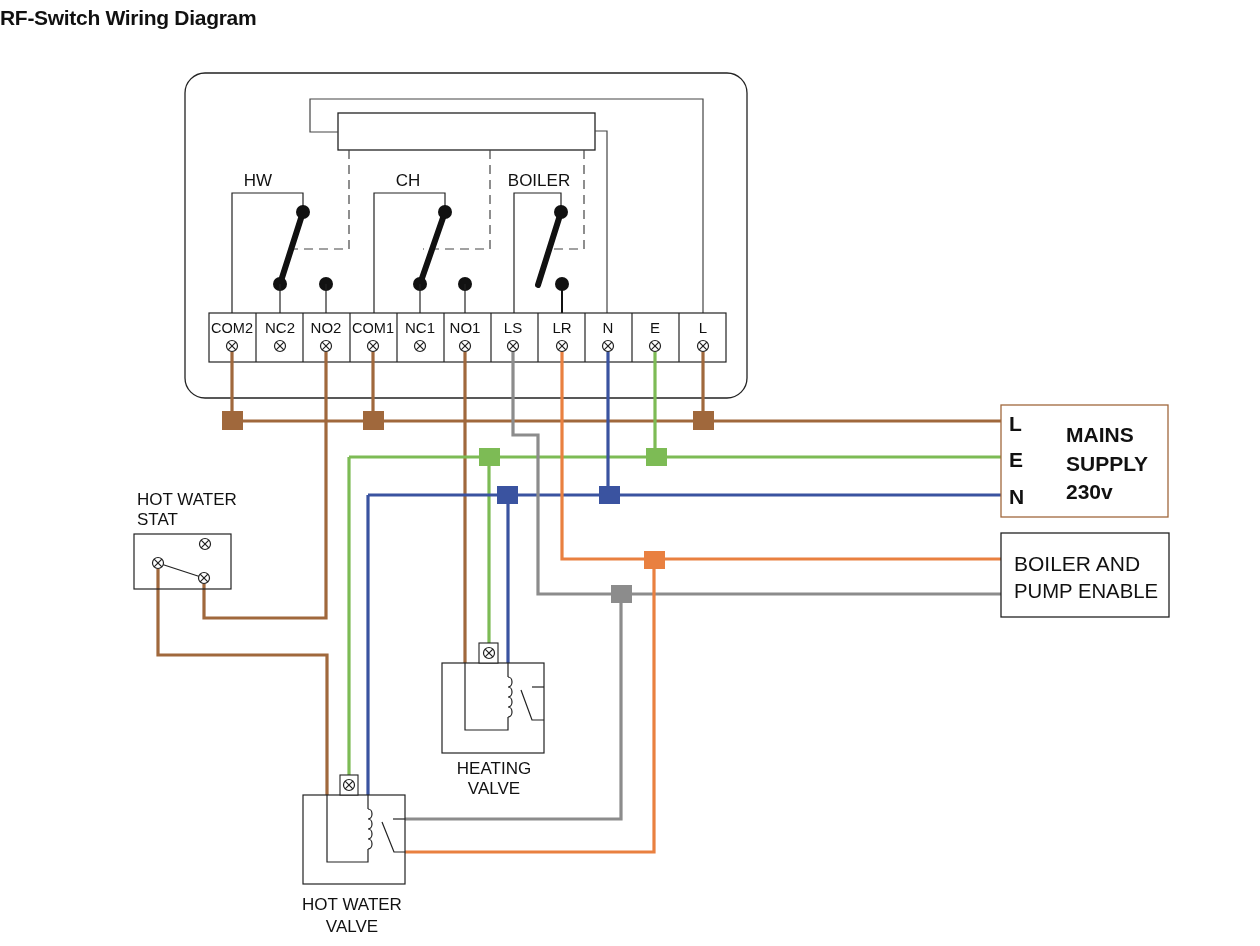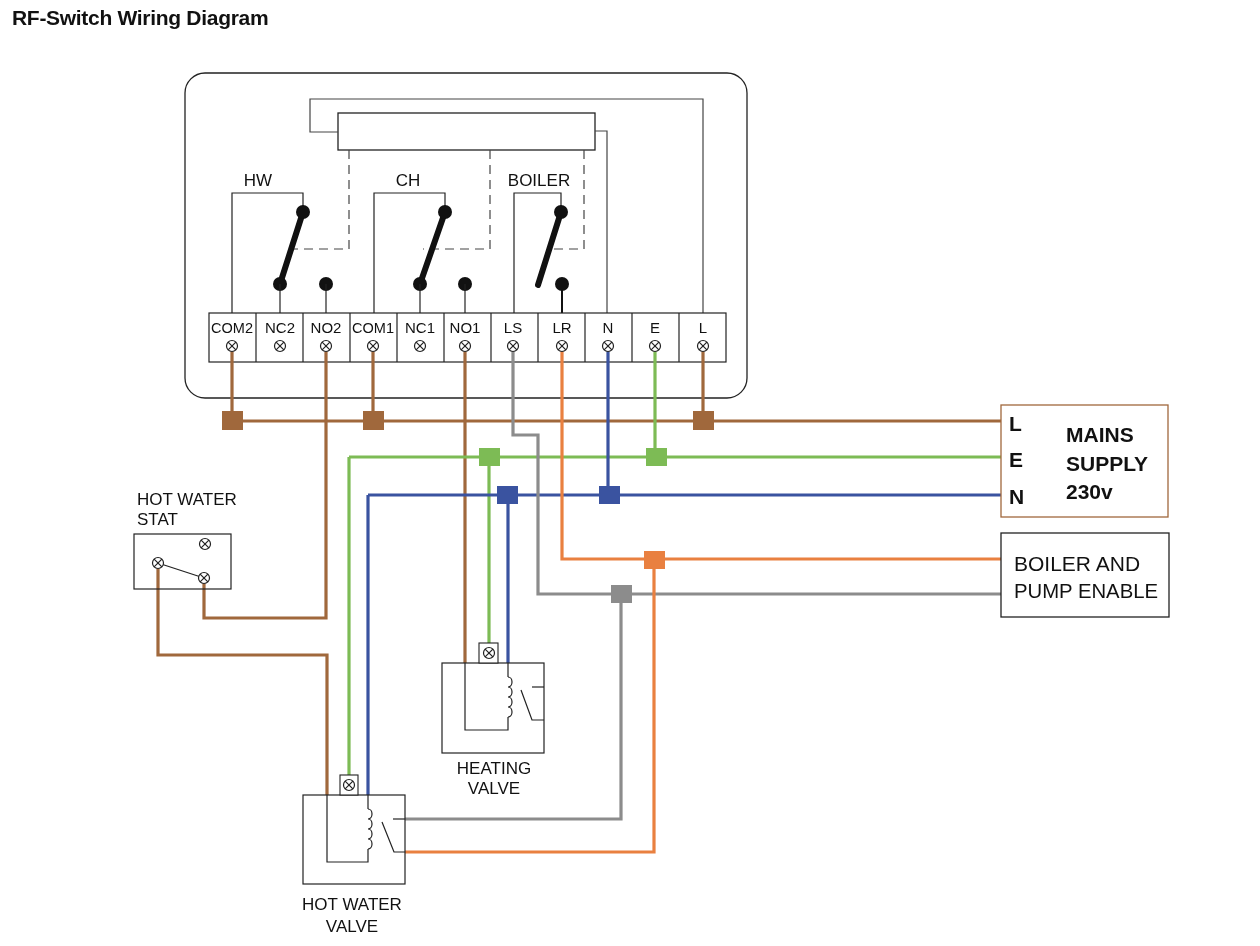--- a/index.html
+++ b/index.html
@@ -1,17 +1,17 @@
 <!DOCTYPE html>
 <html><head>
 <meta charset="utf-8">
 <style>
   html, body { margin: 0; padding: 0; background: #ffffff; }
   body { width: 1260px; height: 946px; position: relative; overflow: hidden; font-family: "Liberation Sans", sans-serif; }
-  #title { position: absolute; left: 12px; top: 6px; font-weight: bold; font-size: 21px; color: #111; letter-spacing: -0.3px; }
+  #title { position: absolute; left: 0; top: 6px; font-weight: bold; font-size: 21px; color: #111; letter-spacing: -0.3px; }
   svg { position: absolute; left: 0; top: 0; }
   .lbl { font-family: "Liberation Sans", sans-serif; fill: #111; }
   .t-lbl { font-size: 15px; }
   .blk { font-size: 17px; }
   .mains { font-size: 21px; font-weight: bold; }
 </style>
 </head>
 <body>
 
 <div id="title">RF-Switch Wiring Diagram</div>

